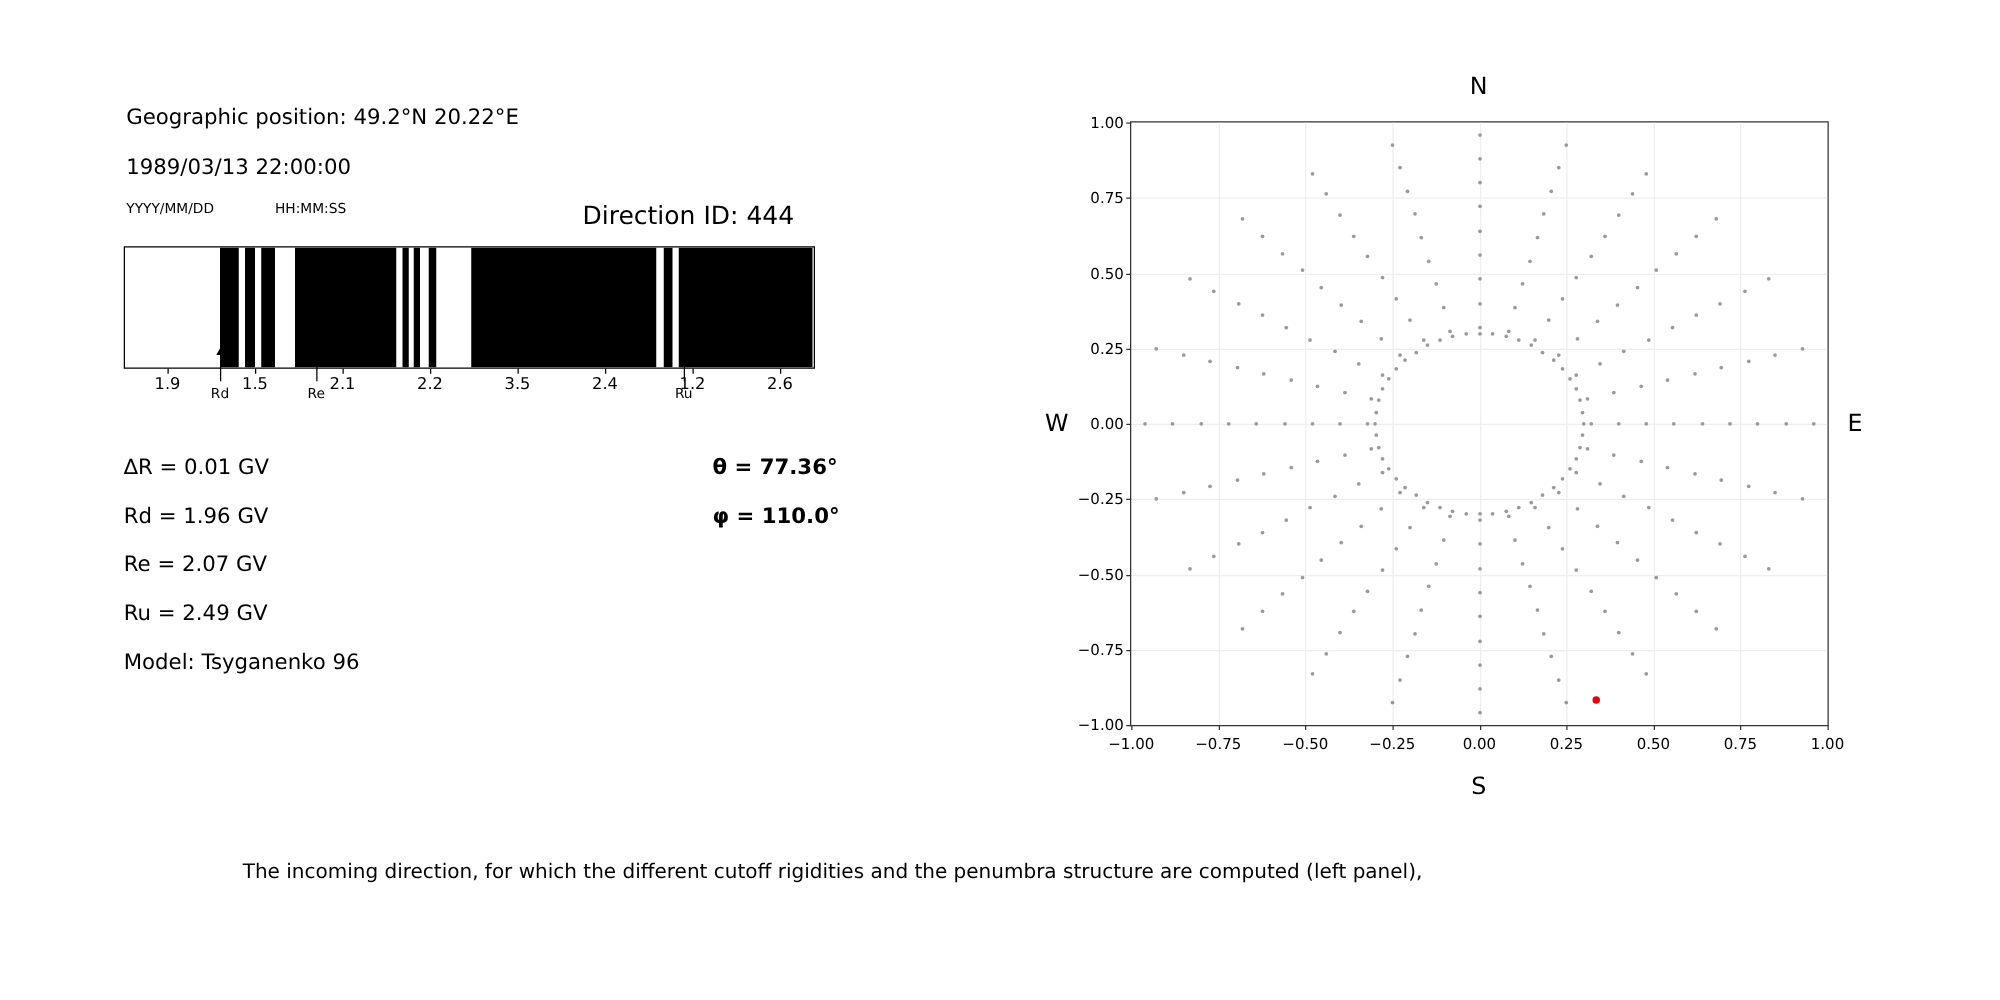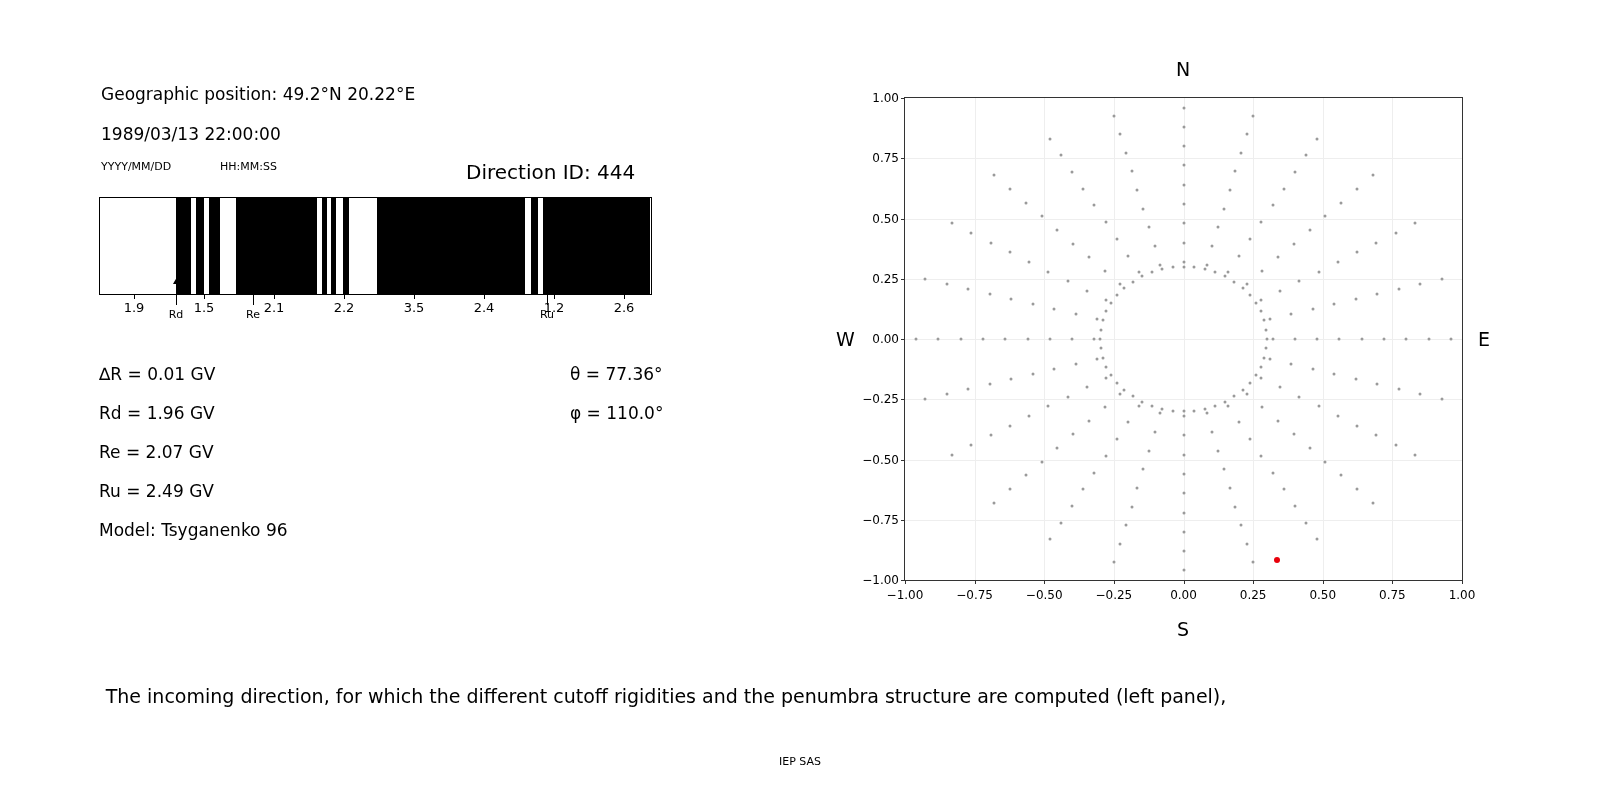--- a/index.html
+++ b/index.html
@@ -116,21 +116,21 @@
   .marker .mlabel {
     position: absolute;
     left: 0; top: 31px;
     font-size: 11px;
     transform: translateX(-50%);
     white-space: nowrap;
   }
 
   
   .values-left { position: absolute; left: 99px; top: 355px; }
-  .values-right { position: absolute; left: 570px; top: 355px; }
+  .values-right { position: absolute; left: 570px; top: 355px; font-weight: bold; }
   .val-row {
     font-size: 17px;
     height: 39px;
     line-height: 39px;
     white-space: nowrap;
   }
 
   
   .right-panel {
     position: absolute;
@@ -197,21 +197,21 @@
   .compass-s { left: 383px; top: 618px; transform: translateX(-50%); }
   .compass-w { left: 36px;  top: 328px; }
   .compass-e { left: 678px; top: 328px; }
 
   
   .caption {
     position: absolute;
     left: 0; top: 680px;
     width: 1332px;
     text-align: center;
-    font-size: 19px;
+    font-size: 16px;
     line-height: 33px;
   }
   .credit {
     position: absolute;
     left: 0; top: 755px;
     width: 1600px;
     text-align: center;
     font-size: 11px;
   }
 </style>
@@ -618,15 +618,14 @@
         <div class="xtick-label" style="left: 592.375px; top: 588px;">0.75</div>
         <div class="xtickmark" style="left: 592.375px; top: 580px;"></div>
         <div class="xtick-label" style="left: 662px; top: 588px;">1.00</div>
         <div class="xtickmark" style="left: 662px; top: 580px;"></div>
       </div>
   </div>
 
   <div class="caption">
     <div>The incoming direction, for which the different cutoff rigidities and the penumbra structure are computed (left panel),</div>
   </div>
-  <div class="credit">IEP SAS</div>
 
 </div>
 
 </body></html>

